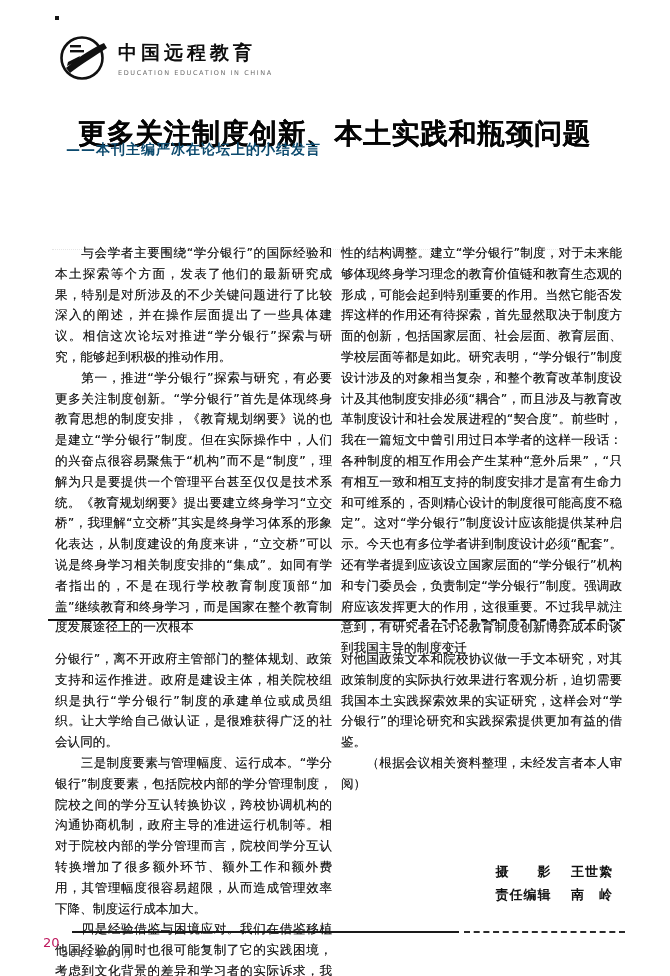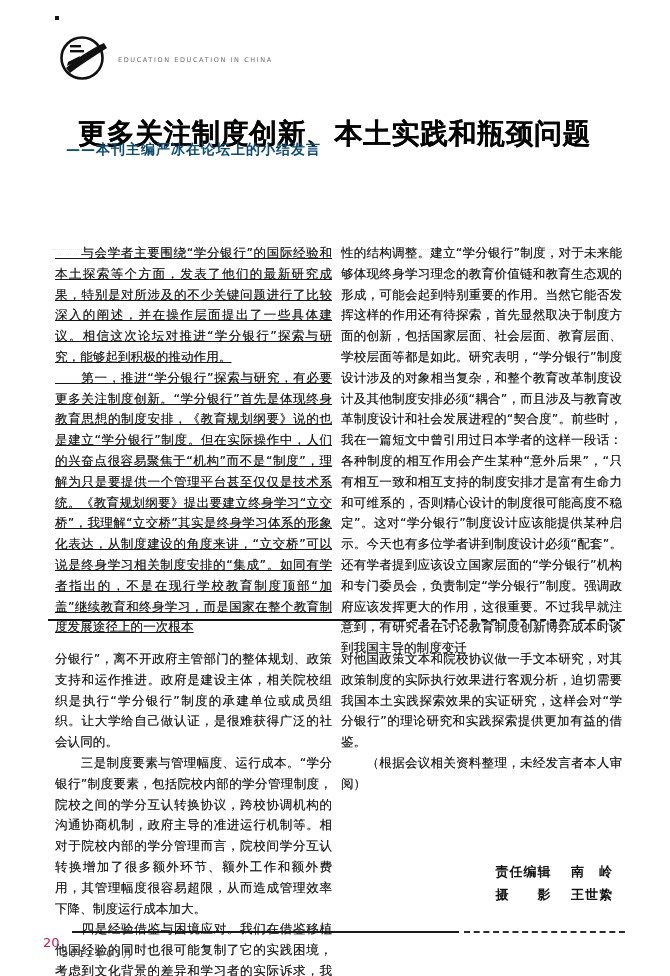--- a/index.html
+++ b/index.html
@@ -18,21 +18,21 @@
   .scan-mark{position:absolute;left:55px;top:16px;width:4px;height:4px;background:#161616;}
   
   .headline{position:absolute;left:78px;top:96px;width:575px;
     font-size:28px;font-weight:900;letter-spacing:.5px;color:#050505;
     text-shadow:0 0 .6px #000;}
   .subhead{position:absolute;left:66px;top:141px;font-size:14px;font-weight:bold;
     letter-spacing:1px;color:#0c4a6e;}
   
   .bodycol p{margin:0;font-size:12.6px;line-height:20.8px;text-align:justify;
     color:#191919;text-shadow:0 0 .4px rgba(0,0,0,.55);}
-  .col-tl{position:absolute;left:55px;top:243px;width:277px;text-decoration:underline;}
+  .col-tl{position:absolute;left:55px;top:243px;width:277px;}
   .col-tr{position:absolute;left:341px;top:243px;width:281px;}
   .col-bl{position:absolute;left:55px;top:649px;width:277px;}
   .col-br{position:absolute;left:341px;top:649px;width:281px;}
   .scan-dotline{position:absolute;left:52px;top:249px;width:566px;height:0;
     border-top:1px dotted #cfcfcf;opacity:.5;}
   
   .divider{position:absolute;left:48px;top:619px;width:577px;display:flex;align-items:center;}
   .divider .solid{height:2px;background:#161616;flex:0 0 62%;}
   .divider .dashed{flex:1;border-top:2px dashed #1d1d1d;margin-left:6px;}
   
@@ -59,20 +59,21 @@
     <span class="logo-mark">
       <svg viewBox="0 0 50 48" width="50" height="48">
         <circle cx="24" cy="24" r="20.5" fill="none" stroke="#111" stroke-width="2.6"></circle>
         <rect x="12" y="11" width="11" height="2.4" fill="#111"></rect>
         <rect x="12" y="16" width="14" height="2.4" fill="#111"></rect>
         <path d="M8 34 C16 27, 30 16, 46 9 L49 14 C38 21, 22 31, 12 39 Z" fill="#111"></path>
         <path d="M10 28 L22 22 L20 27 L9 32 Z" fill="#111"></path>
       </svg>
     </span>
     <span class="logo-textwrap">
+      <span class="logo-title">中国远程教育</span>
       <span class="logo-tagline">EDUCATION EDUCATION IN CHINA</span>
     </span>
   </div>
 
   <h1 class="headline">更多关注制度创新、本土实践和瓶颈问题</h1>
   <div class="subhead">——本刊主编严冰在论坛上的小结发言</div>
 
   <div class="scan-dotline"></div>
 
   <div class="bodycol col-tl">
@@ -93,26 +94,26 @@
       <p>　　三是制度要素与管理幅度、运行成本。“学分银行”制度要素，包括院校内部的学分管理制度，院校之间的学分互认转换协议，跨校协调机构的沟通协商机制，政府主导的准进运行机制等。相对于院校内部的学分管理而言，院校间学分互认转换增加了很多额外环节、额外工作和额外费用，其管理幅度很容易超限，从而造成管理效率下降、制度运行成本加大。</p>
       <p>　　四是经验借鉴与困境应对。我们在借鉴移植他国经验的同时也很可能复制了它的实践困境，考虑到文化背景的差异和学习者的实际诉求，我们迫切需要</p>
     </div>
   <div class="bodycol col-br">
       <p>对他国政策文本和院校协议做一手文本研究，对其政策制度的实际执行效果进行客观分析，迫切需要我国本土实践探索效果的实证研究，这样会对“学分银行”的理论研究和实践探索提供更加有益的借鉴。</p>
       <p>　　（根据会议相关资料整理，未经发言者本人审阅）</p>
     </div>
 
   <div class="credits">
     <div class="credit-row">
+      <span class="role">摄　　影</span>
+      <span class="name">王世絷</span>
+    </div>
+    <div class="credit-row">
       <span class="role">责任编辑</span>
       <span class="name">南　岭</span>
-    </div>
-    <div class="credit-row">
-      <span class="role">摄　　影</span>
-      <span class="name">王世絷</span>
     </div>
   </div>
 
   <div class="footer-page">20</div>
   <div class="footer-line">
     <span class="solid"></span>
       <span class="dashed"></span>
   </div>
   <div class="footer-date">2012年05月</div>
 

